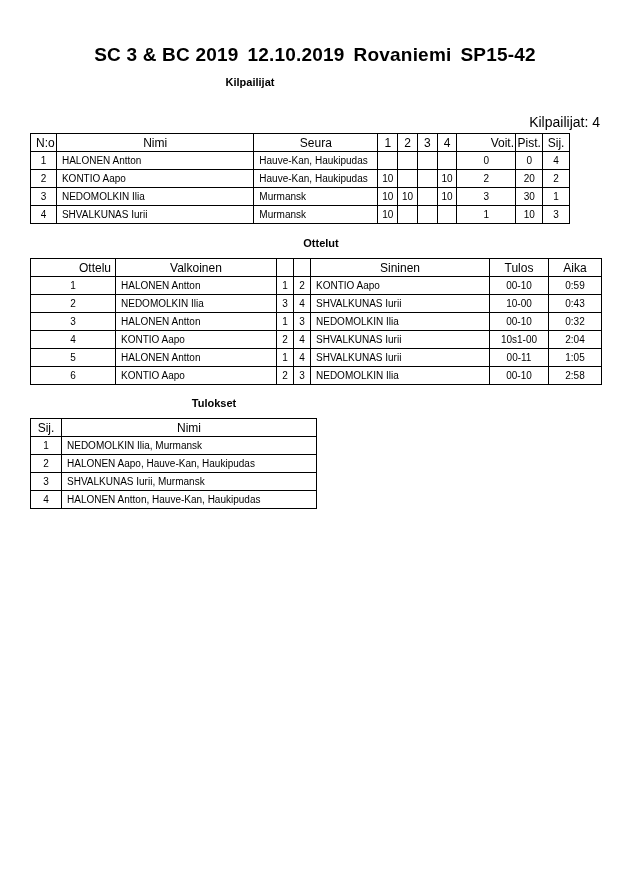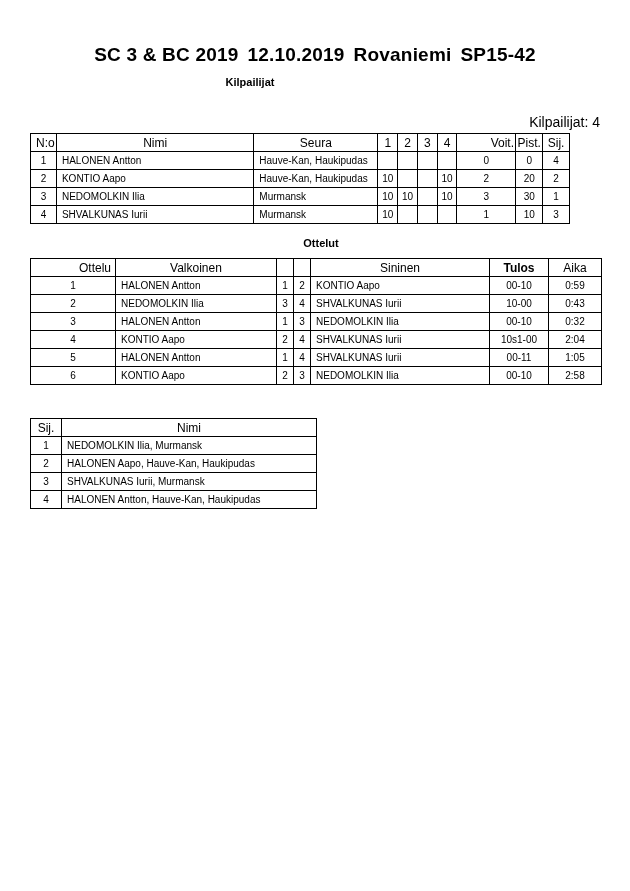--- a/index.html
+++ b/index.html
@@ -91,21 +91,21 @@
   #matches-table {
     position: absolute;
     left: 30px;
     top: 214px;
   }
   #matches-table .col-ottelu { width: 36px; padding-left: 48px; }
   #matches-table .col-white  { width: 160px; }
   #matches-table .col-ws     { width: 16px; }
   #matches-table .col-bs     { width: 16px; }
   #matches-table .col-blue   { width: 178px; text-align: center; }
-  #matches-table .col-tulos  { width: 58px; font-weight: bold; }
+  #matches-table .col-tulos  { width: 58px; }
   #matches-table .col-aika   { width: 52px; }
 
   
   .section-head.results {
     position: absolute;
     left: 30px;
     top: 353px;
     width: 286px;
   }
   #results-table {
@@ -260,20 +260,21 @@
         <td class="l">KONTIO Aapo</td>
         <td class="c">2</td>
         <td class="c">3</td>
         <td class="l">NEDOMOLKIN Ilia</td>
         <td class="c">00-10</td>
         <td class="c">2:58</td>
       </tr>
     </tbody>
   </table>
 
+  <div class="section-head results">Tulokset</div>
 
   <table id="results-table">
     <thead>
       <tr>
         <th class="col-sij c">Sij.</th>
         <th class="col-name c">Nimi</th>
       </tr>
     </thead>
     <tbody>
       <tr>

